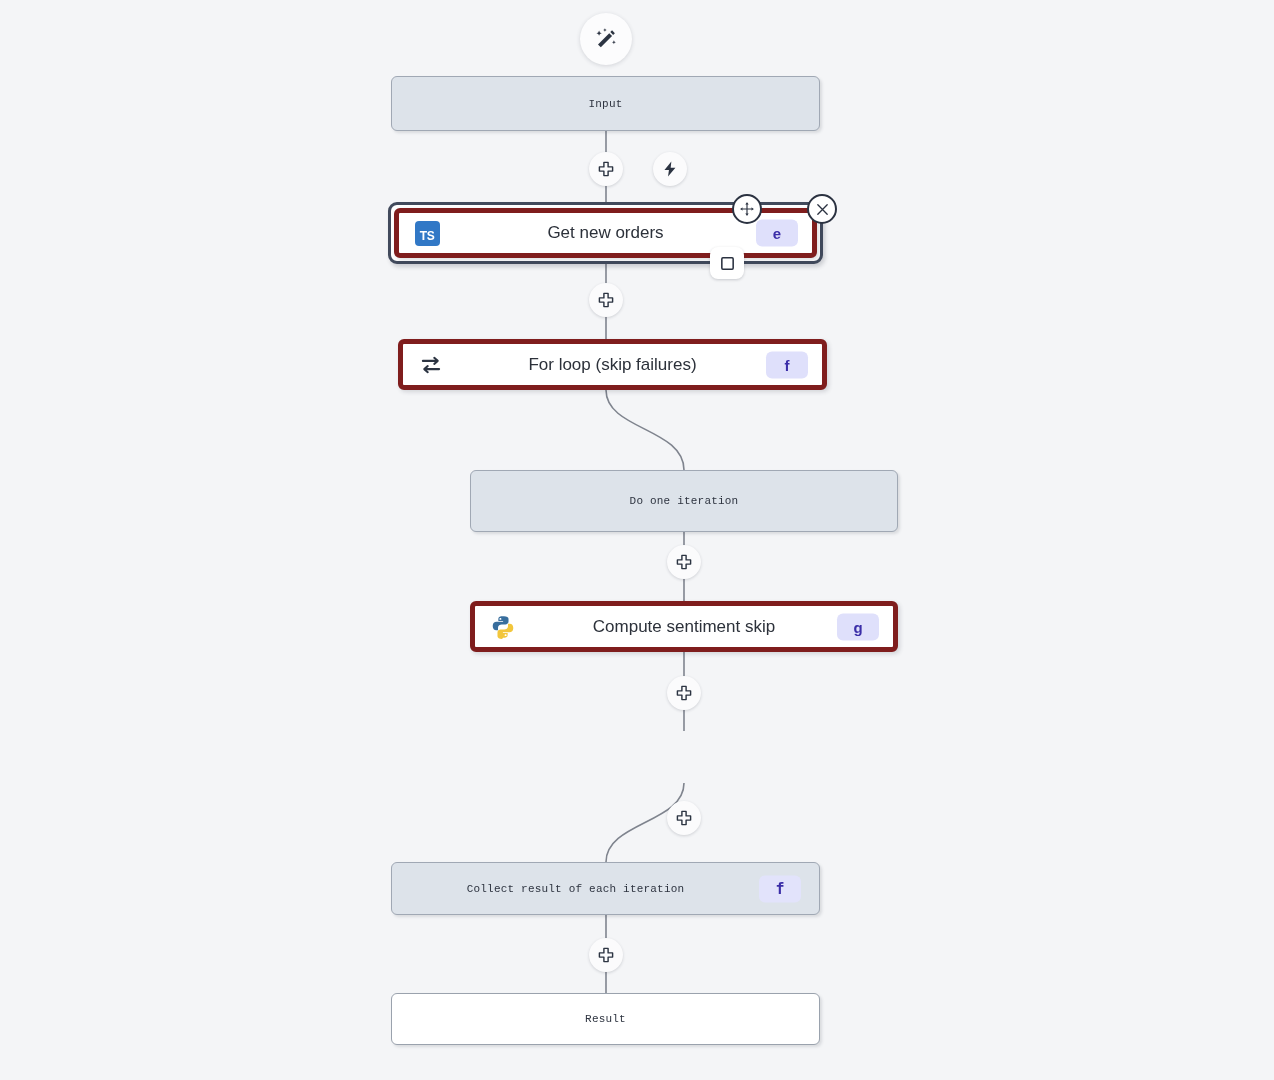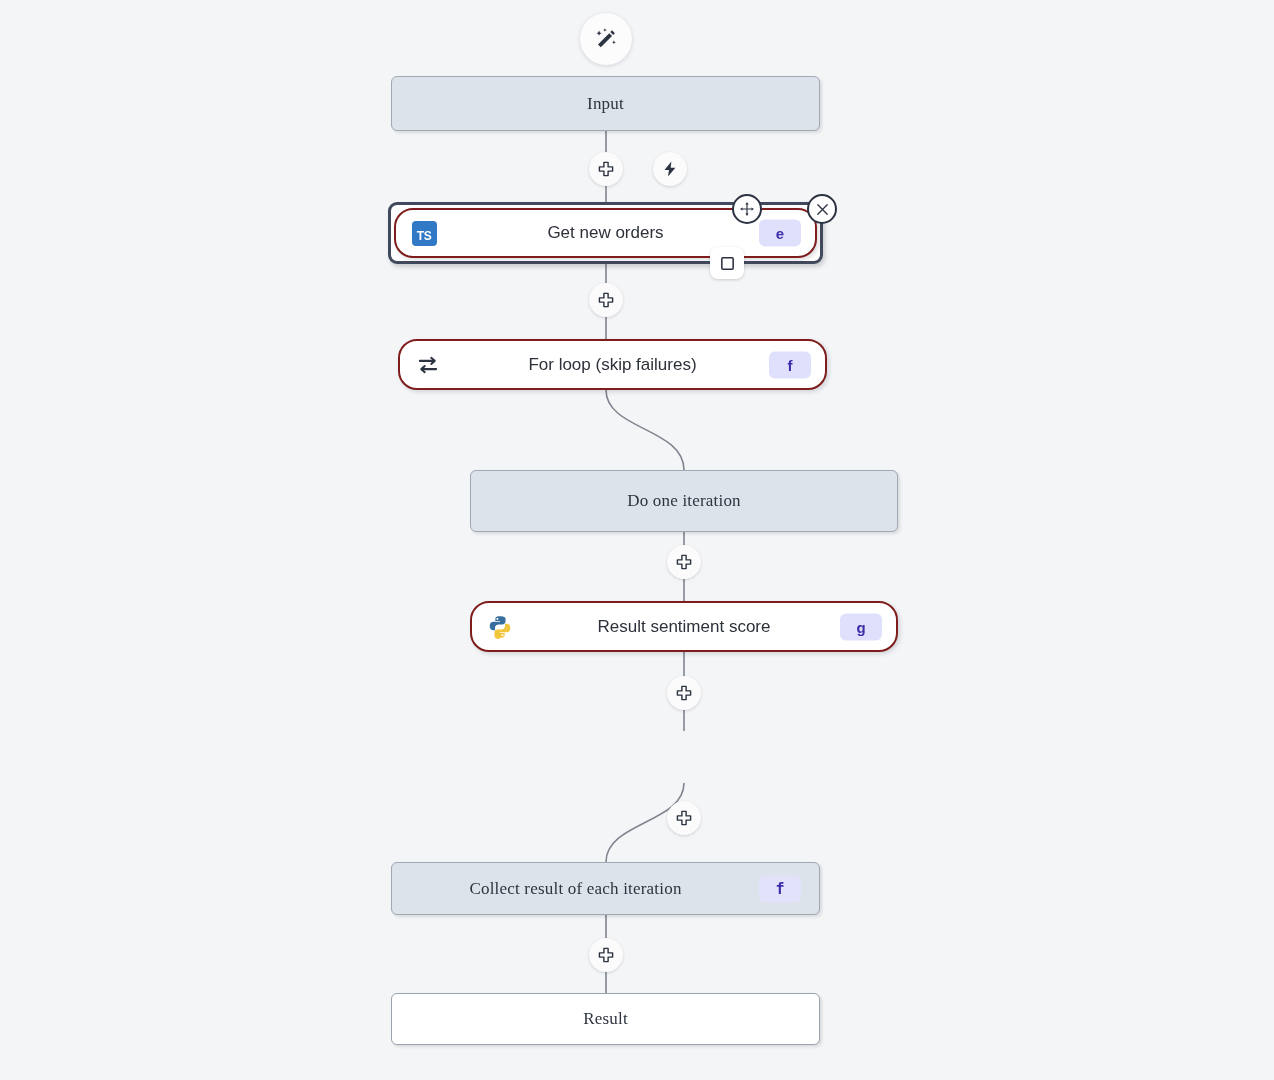--- a/index.html
+++ b/index.html
@@ -44,31 +44,31 @@
   .node.shaded {
     background: #dde3ea;
     border-color: #a0a8b4;
   }
   .node.plain {
     background: #ffffff;
     border-color: #9aa2ad;
   }
   .node.card {
     background: #ffffff;
-    border: 2px solid #7f1d1d;
-    border-radius: 19px;
+    border: 5px solid #7f1d1d;
+    border-radius: 6px;
     box-shadow: 2px 2px 4px rgba(40,45,60,0.16);
   }
 
   
   .label-mono {
     flex: 1;
     text-align: center;
-    font-family: Liberation Serif, serif;
-    font-size: 17px;
+    font-family: Liberation Mono, monospace;
+    font-size: 11px;
     color: #2e3440;
     letter-spacing: 0.2px;
     white-space: nowrap;
   }
   .label-sans {
     flex: 1;
     text-align: center;
     font-family: "Liberation Sans", sans-serif;
     font-size: 17px;
     color: #2c313a;
@@ -311,21 +311,21 @@
         <path d="M11.9 2.0 c-2.3 0 -4.2 0.5 -4.2 2.4 v2.1 h4.4 v0.7 H6.0 c-1.9 0 -3.5 1.1 -3.5 3.9
                  c0 2.6 1.4 4.0 3.3 4.0 h1.6 v-2.4 c0 -2.1 1.8 -3.0 3.5 -3.0 h3.3 c1.6 0 2.9 -1.1 2.9 -2.7
                  V4.4 c0 -1.5 -1.6 -2.4 -4.2 -2.4 Z M9.6 3.6 c0.5 0 0.9 0.4 0.9 0.9 c0 0.5 -0.4 0.9 -0.9 0.9
                  c-0.5 0 -0.9 -0.4 -0.9 -0.9 c0 -0.5 0.4 -0.9 0.9 -0.9 Z" fill="#386e9d"></path>
         <path d="M12.1 22.0 c2.3 0 4.2 -0.5 4.2 -2.4 v-2.1 h-4.4 v-0.7 H18.0 c1.9 0 3.5 -1.1 3.5 -3.9
                  c0 -2.6 -1.4 -4.0 -3.3 -4.0 h-1.6 v2.4 c0 2.1 -1.8 3.0 -3.5 3.0 H9.8 c-1.6 0 -2.9 1.1 -2.9 2.7
                  v3.6 c0 1.5 1.6 2.4 4.2 2.4 Z M14.4 20.4 c-0.5 0 -0.9 -0.4 -0.9 -0.9 c0 -0.5 0.4 -0.9 0.9 -0.9
                  c0.5 0 0.9 0.4 0.9 0.9 c0 0.5 -0.4 0.9 -0.9 0.9 Z" fill="#f2c63c"></path>
       </svg>
     </span>
-    <span class="label-sans label-center-abs">Result sentiment score</span>
+    <span class="label-sans label-center-abs">Compute sentiment skip</span>
     <span class="key-badge">g</span>
   </div>
 
   <div class="round-btn" style="left:667px; top:676px;">
     <svg width="18" height="18" viewBox="0 0 24 24">
       <path d="M9.2 3.2 h5.6 v6.0 h6.0 v5.6 h-6.0 v6.0 h-5.6 v-6.0 h-6.0 v-5.6 h6.0 Z" fill="none" stroke="#2c3442" stroke-width="1.9" stroke-linejoin="round"></path>
     </svg>
   </div>
 
 

